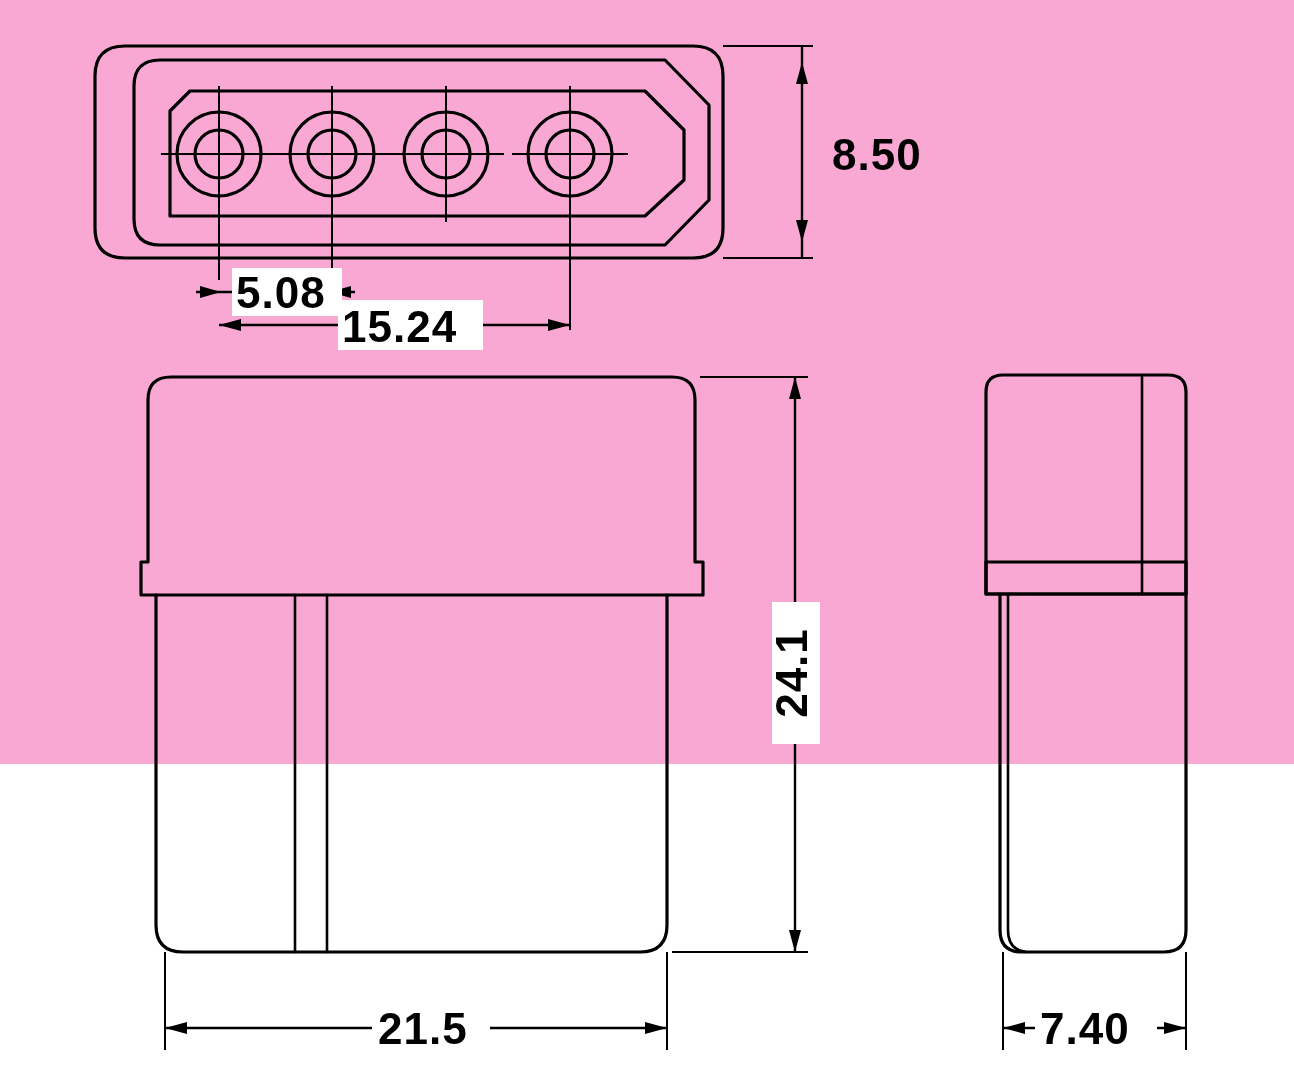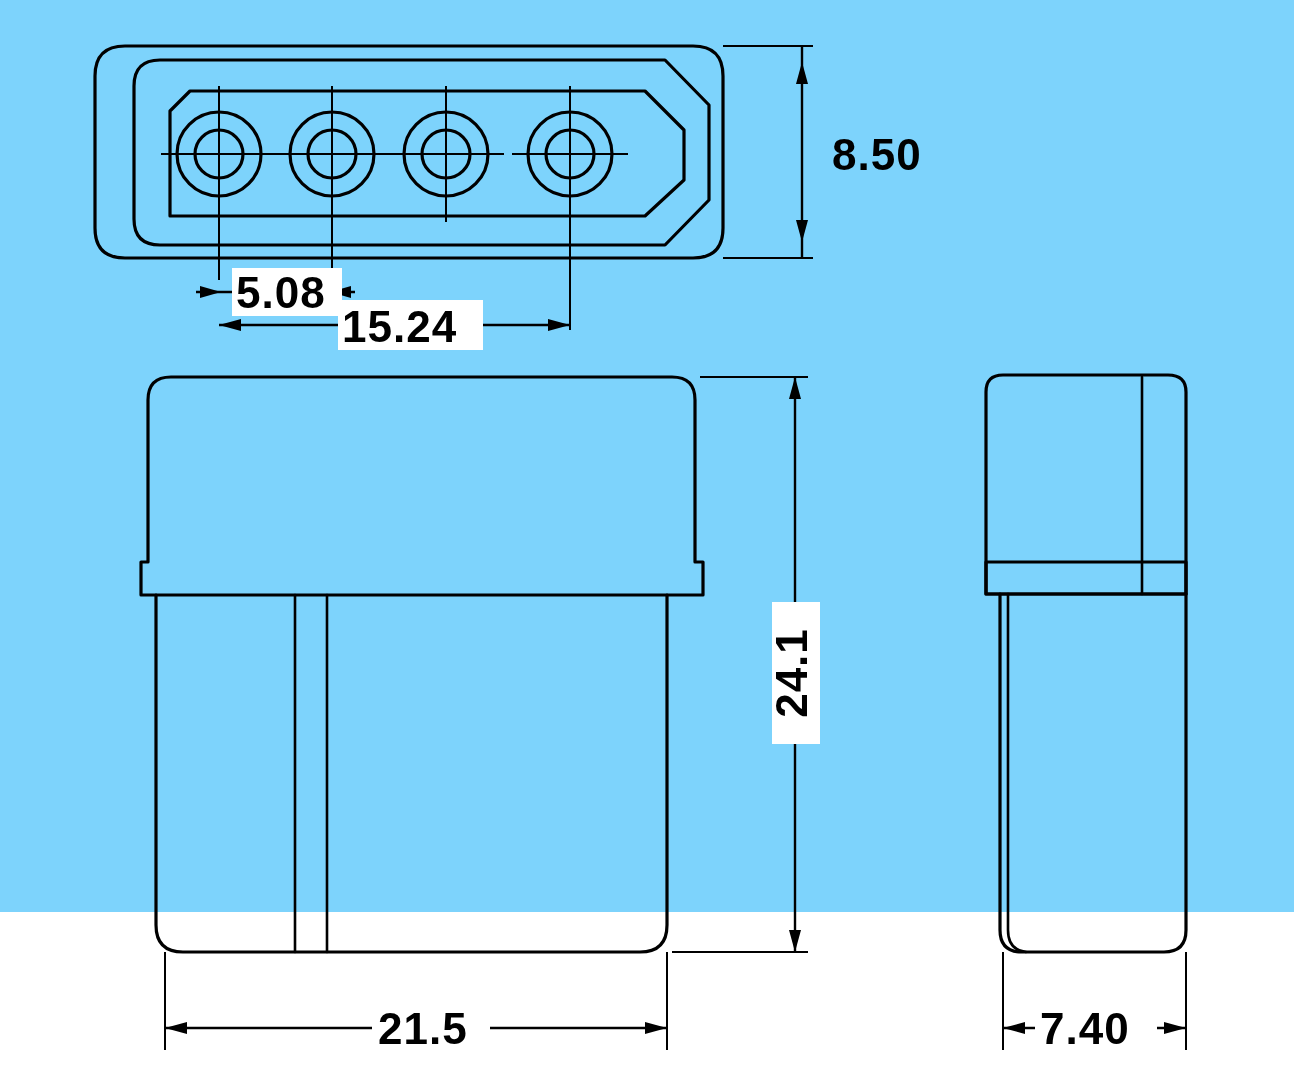--- a/index.html
+++ b/index.html
@@ -9,22 +9,22 @@
   }
   body {
     width: 1294px;
     height: 1082px;
     font-family: "Liberation Sans", sans-serif;
     overflow: hidden;
   }
   #drawing-root {
     position: relative;
     width: 1294px;
-    height: 912px;
-    background: #7dd3fc;
+    height: 764px;
+    background: #f9a8d4;
   }
   svg#cad {
     display: block;
     width: 1294px;
     height: 1082px;
   }
   .outline {
     fill: none;
     stroke: #000000;
     stroke-width: 3.2;

